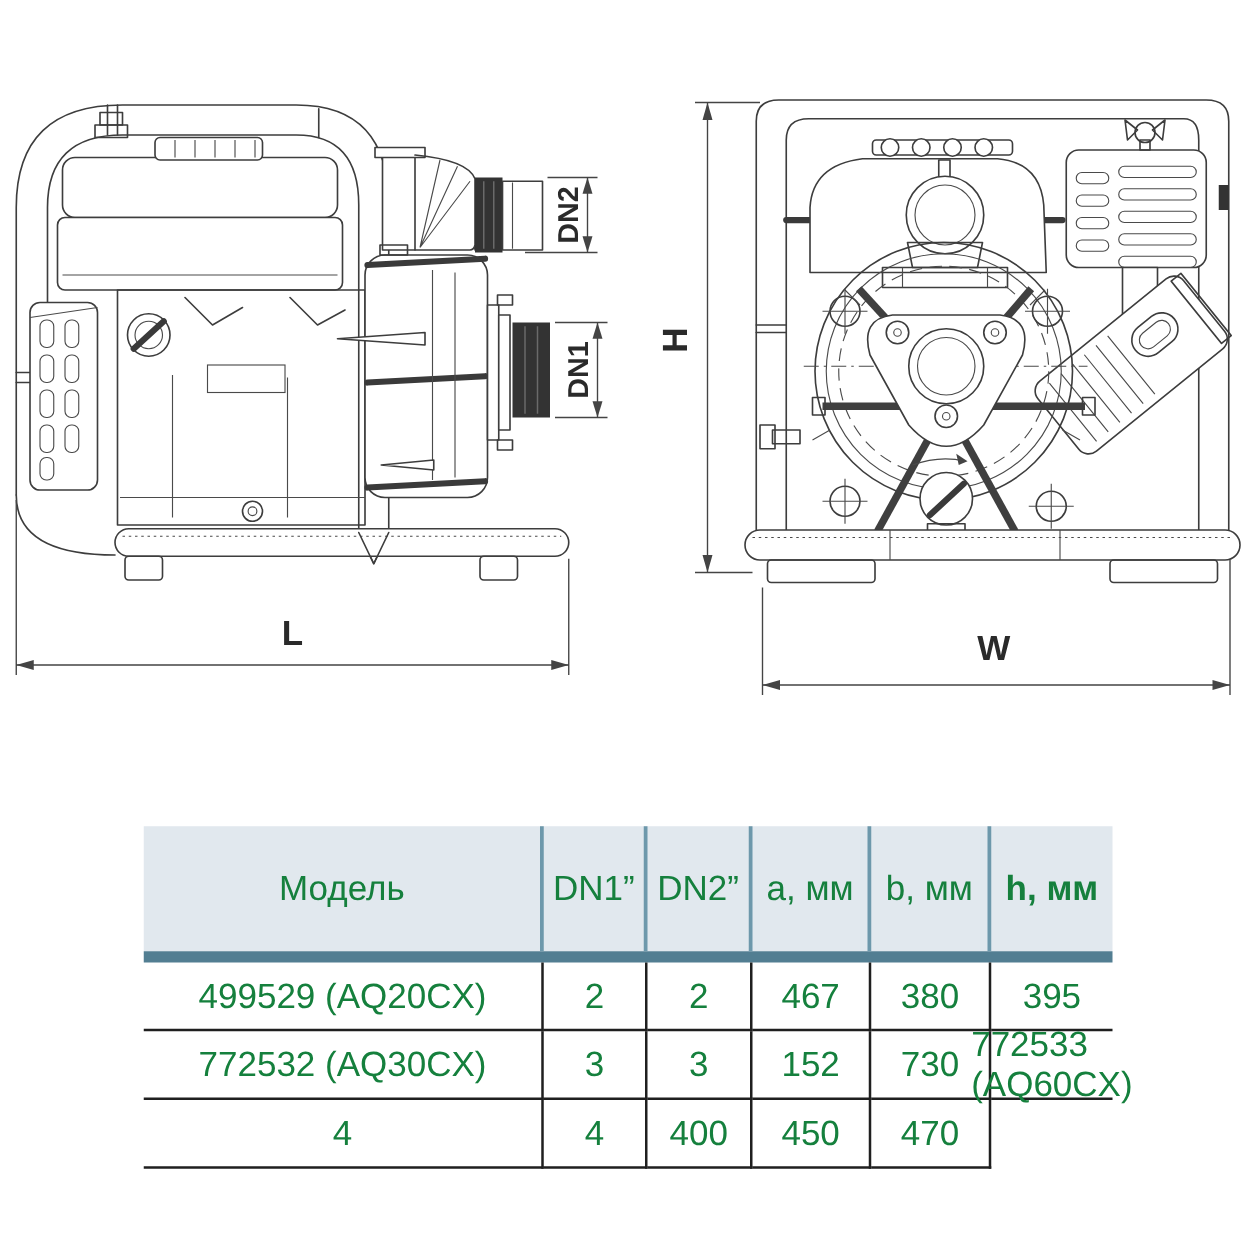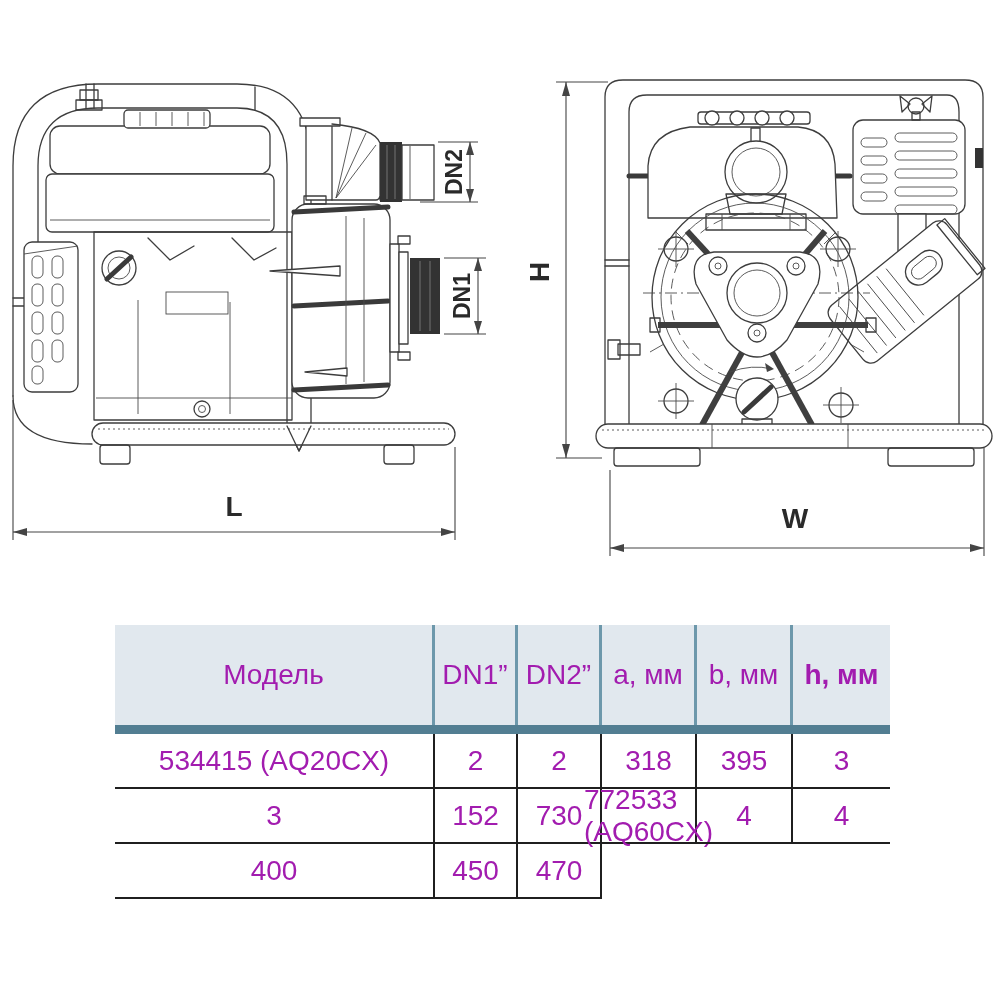--- a/index.html
+++ b/index.html
@@ -13,21 +13,21 @@
   .wht{fill:#fff;stroke:#3d3d3d;stroke-width:1.3;stroke-linejoin:round;}
   .thick{fill:none;stroke:#3a3a3a;stroke-width:5;stroke-linecap:round;}
   .bar{fill:none;stroke:#3f3f3f;stroke-width:6;}
   .dark{fill:#333;stroke:none;}
   .ridge{stroke:#6a6a6a;stroke-width:1.2;}
   .dim{fill:none;stroke:#444;stroke-width:1.1;}
   .arr{fill:#444;stroke:none;}
   .lbl{font-family:"Liberation Sans",sans-serif;font-weight:bold;fill:#2a2a2a;}
 
   
-  .spec-table{position:absolute;left:115px;top:625px;width:775px;color:#a21caf;}
+  .spec-table{position:absolute;left:115px;top:661px;width:775px;color:#15803d;}
   .thead{display:grid;grid-template-columns:320px 83px 84px 95px 96px 97px;
          background:#e1e8ee;height:100px;}
   .thead .cell{display:flex;align-items:center;justify-content:center;font-size:28px;
          border-right:3px solid #6d98ab;}
   .thead .cell:last-child{border-right:none;font-weight:bold;}
   .teal-bar{height:9px;background:#527e92;}
   .tbody{display:grid;grid-template-columns:320px 83px 84px 95px 96px 97px;}
   .tbody .cell{height:53px;display:flex;align-items:center;justify-content:center;
          font-size:28px;border-right:2px solid #1f1f1f;border-bottom:2px solid #1f1f1f;}
   .tbody .cell:nth-child(6n){border-right:none;}
@@ -256,26 +256,28 @@
     <div class="thead">
       <div class="cell">Модель</div>
       <div class="cell">DN1”</div>
       <div class="cell">DN2”</div>
       <div class="cell">a, мм</div>
       <div class="cell">b, мм</div>
       <div class="cell">h, мм</div>
     </div>
     <div class="teal-bar"></div>
     <div class="tbody">
-      <div class="cell">534415 (AQ20CX)</div>
+      <div class="cell">499529 (AQ20CX)</div>
       <div class="cell">2</div>
       <div class="cell">2</div>
-      <div class="cell">318</div>
+      <div class="cell">467</div>
+      <div class="cell">380</div>
       <div class="cell">395</div>
 
+      <div class="cell">772532 (AQ30CX)</div>
       <div class="cell">3</div>
       <div class="cell">3</div>
       <div class="cell">152</div>
       <div class="cell">730</div>
 
       <div class="cell">772533 (AQ60CX)</div>
       <div class="cell">4</div>
       <div class="cell">4</div>
       <div class="cell">400</div>
       <div class="cell">450</div>

